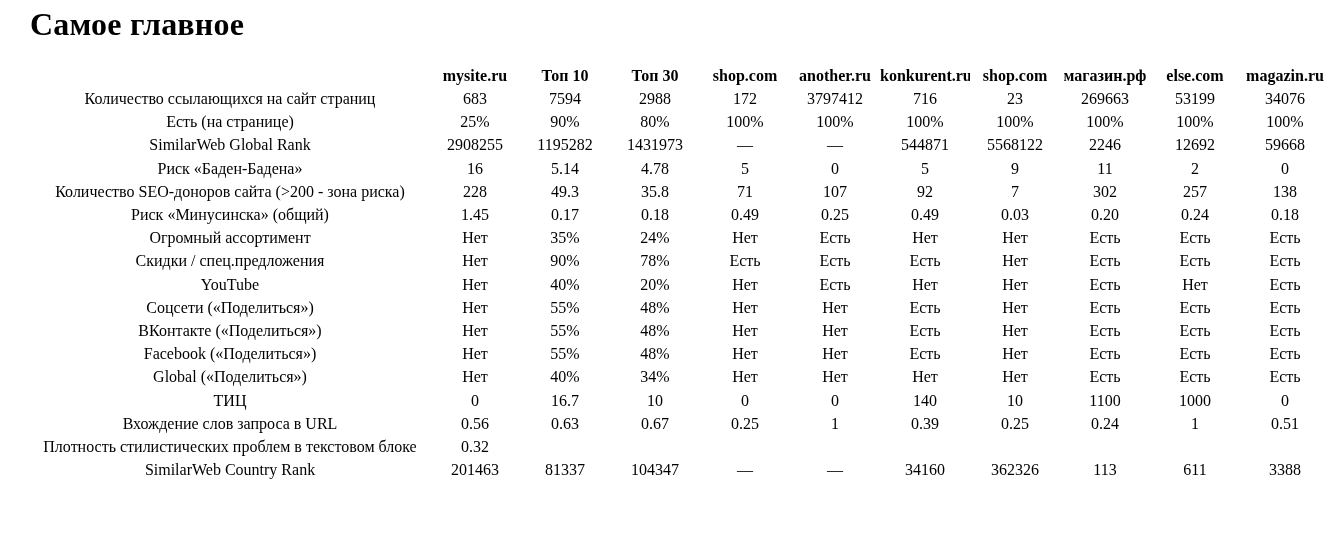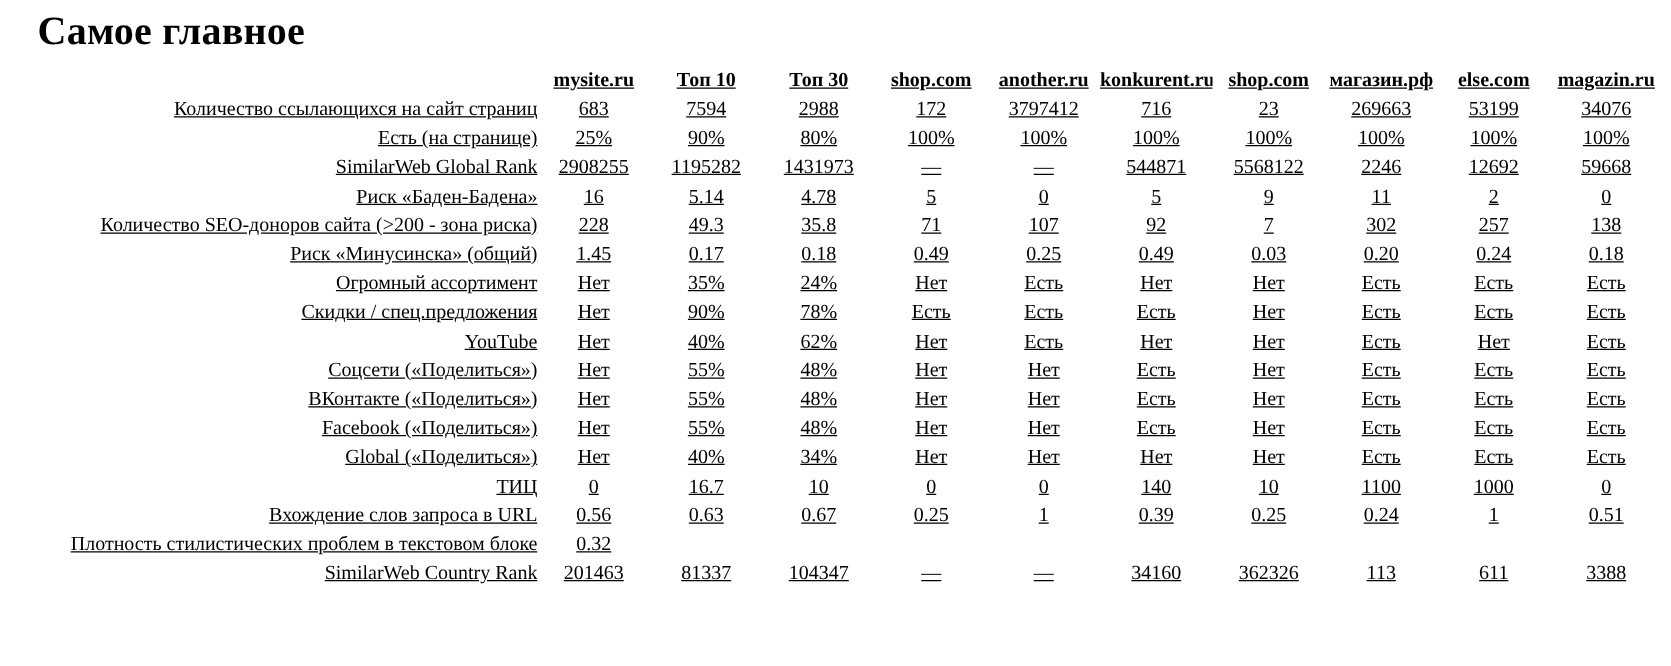--- a/index.html
+++ b/index.html
@@ -22,42 +22,41 @@
     margin: 0;
     font-size: 32px;
     font-weight: bold;
     line-height: 1.15;
     letter-spacing: 0.2px;
   }
   table.comparison {
     border-collapse: collapse;
     table-layout: fixed;
     width: 1300px;
-    margin-top: 10px;
+    margin-top: 21px;
     border: none;
-    text-decoration: underline;
   }
   table.comparison th,
   table.comparison td {
     padding: 0;
     height: 23.2px;
     line-height: 23.2px;
     font-size: 16px;
     text-align: center;
     vertical-align: middle;
     white-space: nowrap;
     overflow: hidden;
     border: none;
   }
   table.comparison thead th {
     font-weight: bold;
   }
   table.comparison .label-col {
     width: 400px;
-    text-align: right;
+    text-align: center;
     font-weight: normal;
   }
 </style>
 </head>
 <body>
 
 <div class="report">
   <h1 class="page-title">Самое главное</h1>
 
   <table class="comparison">
@@ -180,21 +179,21 @@
           <td>Есть</td>
           <td>Нет</td>
           <td>Есть</td>
           <td>Есть</td>
           <td>Есть</td>
         </tr>
         <tr>
           <td class="label-col">YouTube</td>
           <td>Нет</td>
           <td>40%</td>
-          <td>62%</td>
+          <td>20%</td>
           <td>Нет</td>
           <td>Есть</td>
           <td>Нет</td>
           <td>Нет</td>
           <td>Есть</td>
           <td>Нет</td>
           <td>Есть</td>
         </tr>
         <tr>
           <td class="label-col">Соцсети («Поделиться»)</td>

